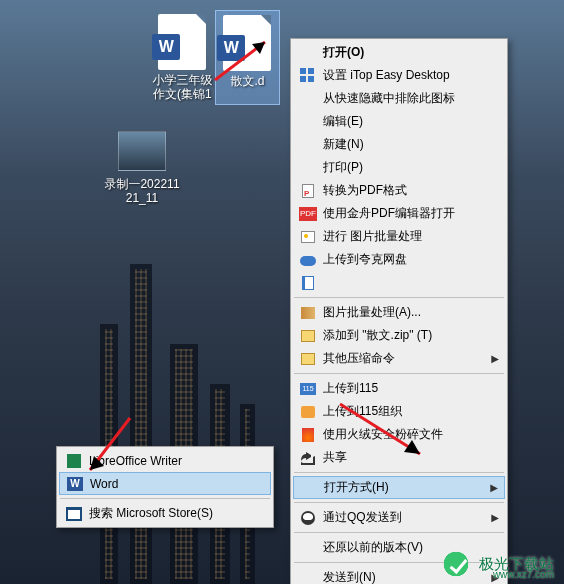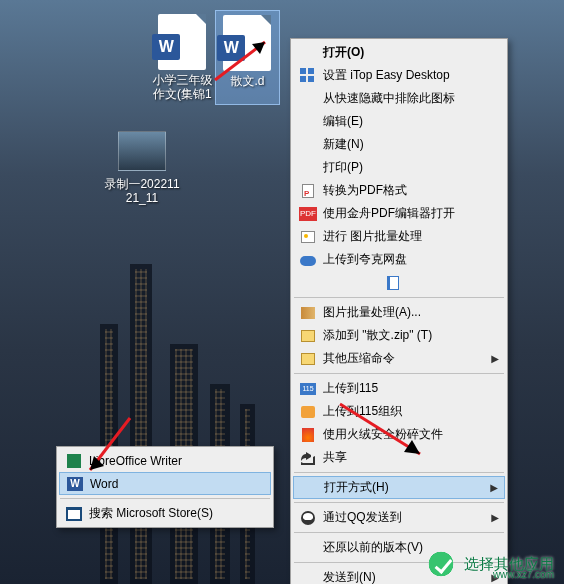--- a/index.html
+++ b/index.html
@@ -56,21 +56,21 @@
 .menu {
   position: absolute; background: #eeeeee; border: 1px solid #a0a0a0;
   box-shadow: 3px 3px 6px rgba(0,0,0,0.35);
   min-width: 218px;
   padding: 2px;
 }
 .menu-main { right: 56px; top: 38px; width: 218px; }
 .menu-sub  { left: 56px; top: 446px; width: 215px; }
 .menu-item {
   display: flex; align-items: center; height: 23px;
-  padding: 0 18px 0 6px; gap: 6px; position: relative; color: #000; justify-content: center;
+  padding: 0 18px 0 6px; gap: 6px; position: relative; color: #000;
 }
 .menu-item.hl { background: #c2dcf2; border: 1px solid #7fb3e0; height: 23px; }
 .menu-item .mi-icon { width: 18px; height: 16px; display:flex; align-items:center; justify-content:center; flex: 0 0 18px; }
 .menu-item .mi-text { flex: 1; white-space: nowrap; }
 .menu-sep { height: 1px; margin: 3px 1px; background: #c0c0c0; }
 .menu-item .sub-arrow { position: absolute; right: 6px; font-size: 10px; color: #333; }
 
 .ic { width:16px; height:16px; display:inline-block; }
 .ic-grid { background:
   linear-gradient(#3a78c8,#3a78c8) 0 0/6px 6px no-repeat,
@@ -296,16 +296,16 @@
   <polygon points="265,42 252,44 260,54"></polygon>
   <line x1="130" y1="418" x2="90" y2="470" stroke="#e51c23" stroke-width="3"></line>
   <polygon points="90,470 94,456 104,466"></polygon>
   <line x1="340" y1="404" x2="420" y2="454" stroke="#e51c23" stroke-width="3"></line>
   <polygon points="420,454 404,452 412,440"></polygon>
 </svg>
 
 <div class="watermark">
   <div class="wm-logo"></div>
   <div>
-    <div class="wm-txt">选择其他应用</div>
+    <div class="wm-txt">极光下载站</div>
     <div class="wm-url">www.xz7.com</div>
   </div>
 </div>
 
 </body></html>

